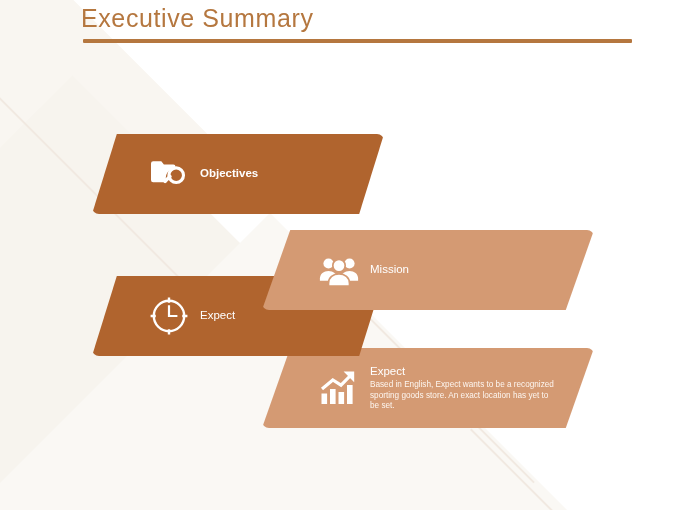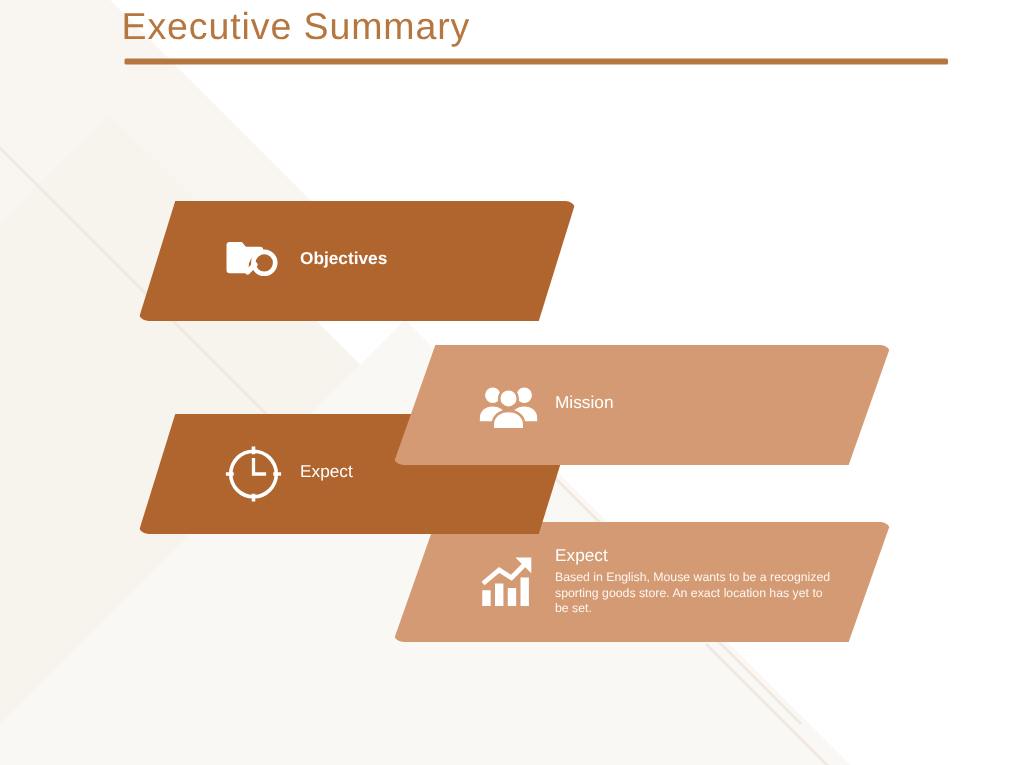--- a/index.html
+++ b/index.html
@@ -259,18 +259,18 @@
           <rect x="2.5" y="24.5" width="5.6" height="10.5" fill="#fff"></rect>
           <rect x="11.0" y="20.0" width="5.6" height="15.0" fill="#fff"></rect>
           <rect x="19.5" y="23.0" width="5.6" height="12.0" fill="#fff"></rect>
           <rect x="28.0" y="16.0" width="5.6" height="19.0" fill="#fff"></rect>
           <path d="M3.0 20.0L13.8 11.0L22.0 16.2L33.0 5.0" stroke="#fff" stroke-width="3.2" fill="none" stroke-linejoin="miter"></path>
           <path d="M24.6 2.6H35.2V13.2L24.6 2.6z" fill="#fff"></path>
         </svg>
       </div>
       <div class="text-wrap">
         <div class="b-title">Expect</div>
-        <div class="b-body">Based in English, Mouse wants to be a recognized sporting goods store. An exact location has yet to be set.</div>
+        <div class="b-body">Based in English, Expect wants to be a recognized sporting goods store. An exact location has yet to be set.</div>
       </div>
     </div>
   </div>
 
 </div>
 
 </body></html>

